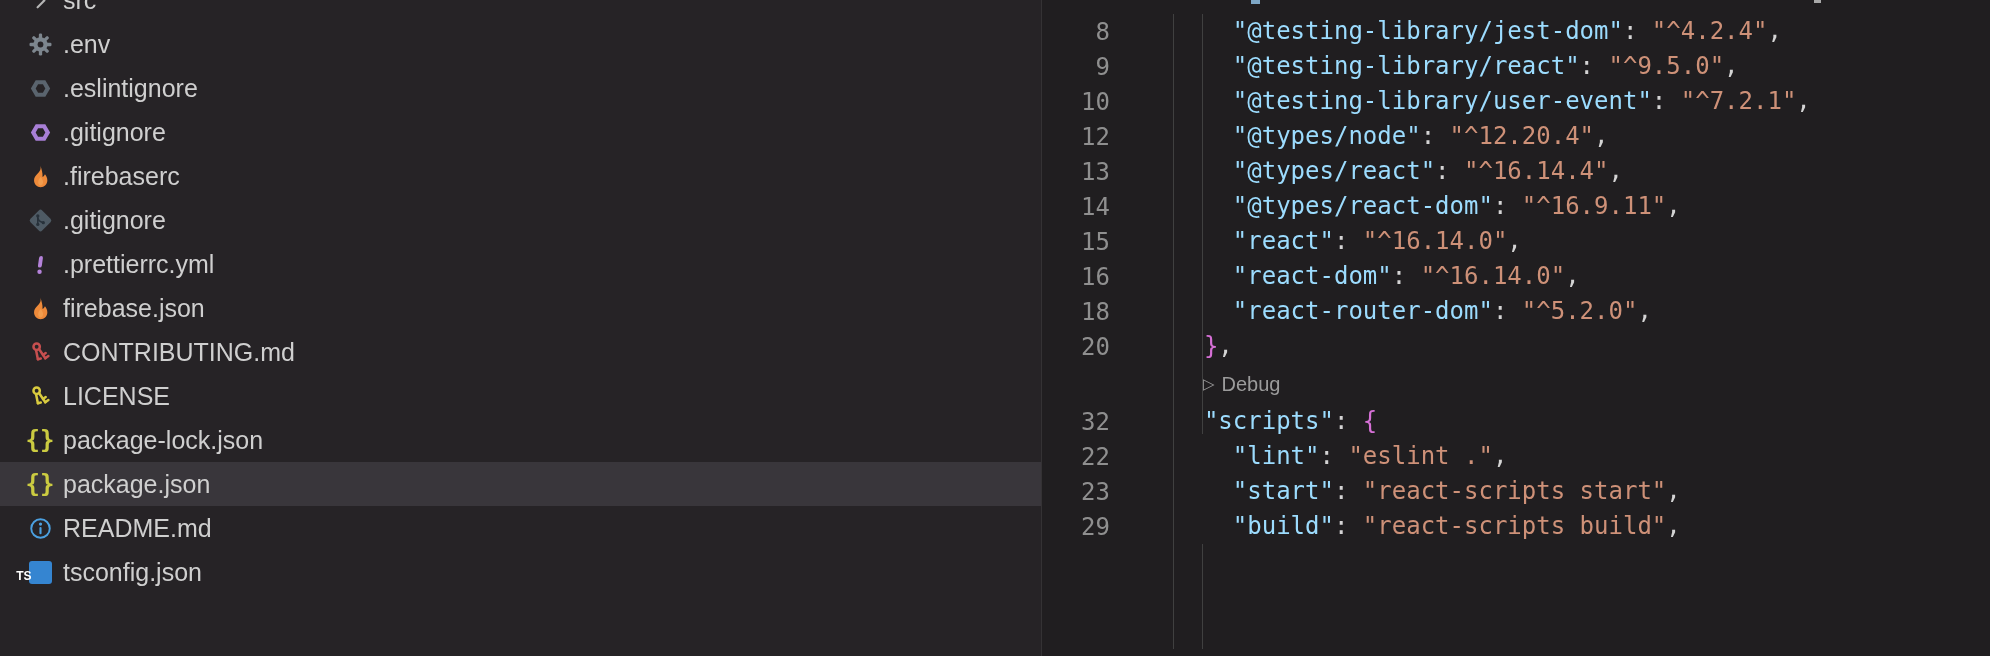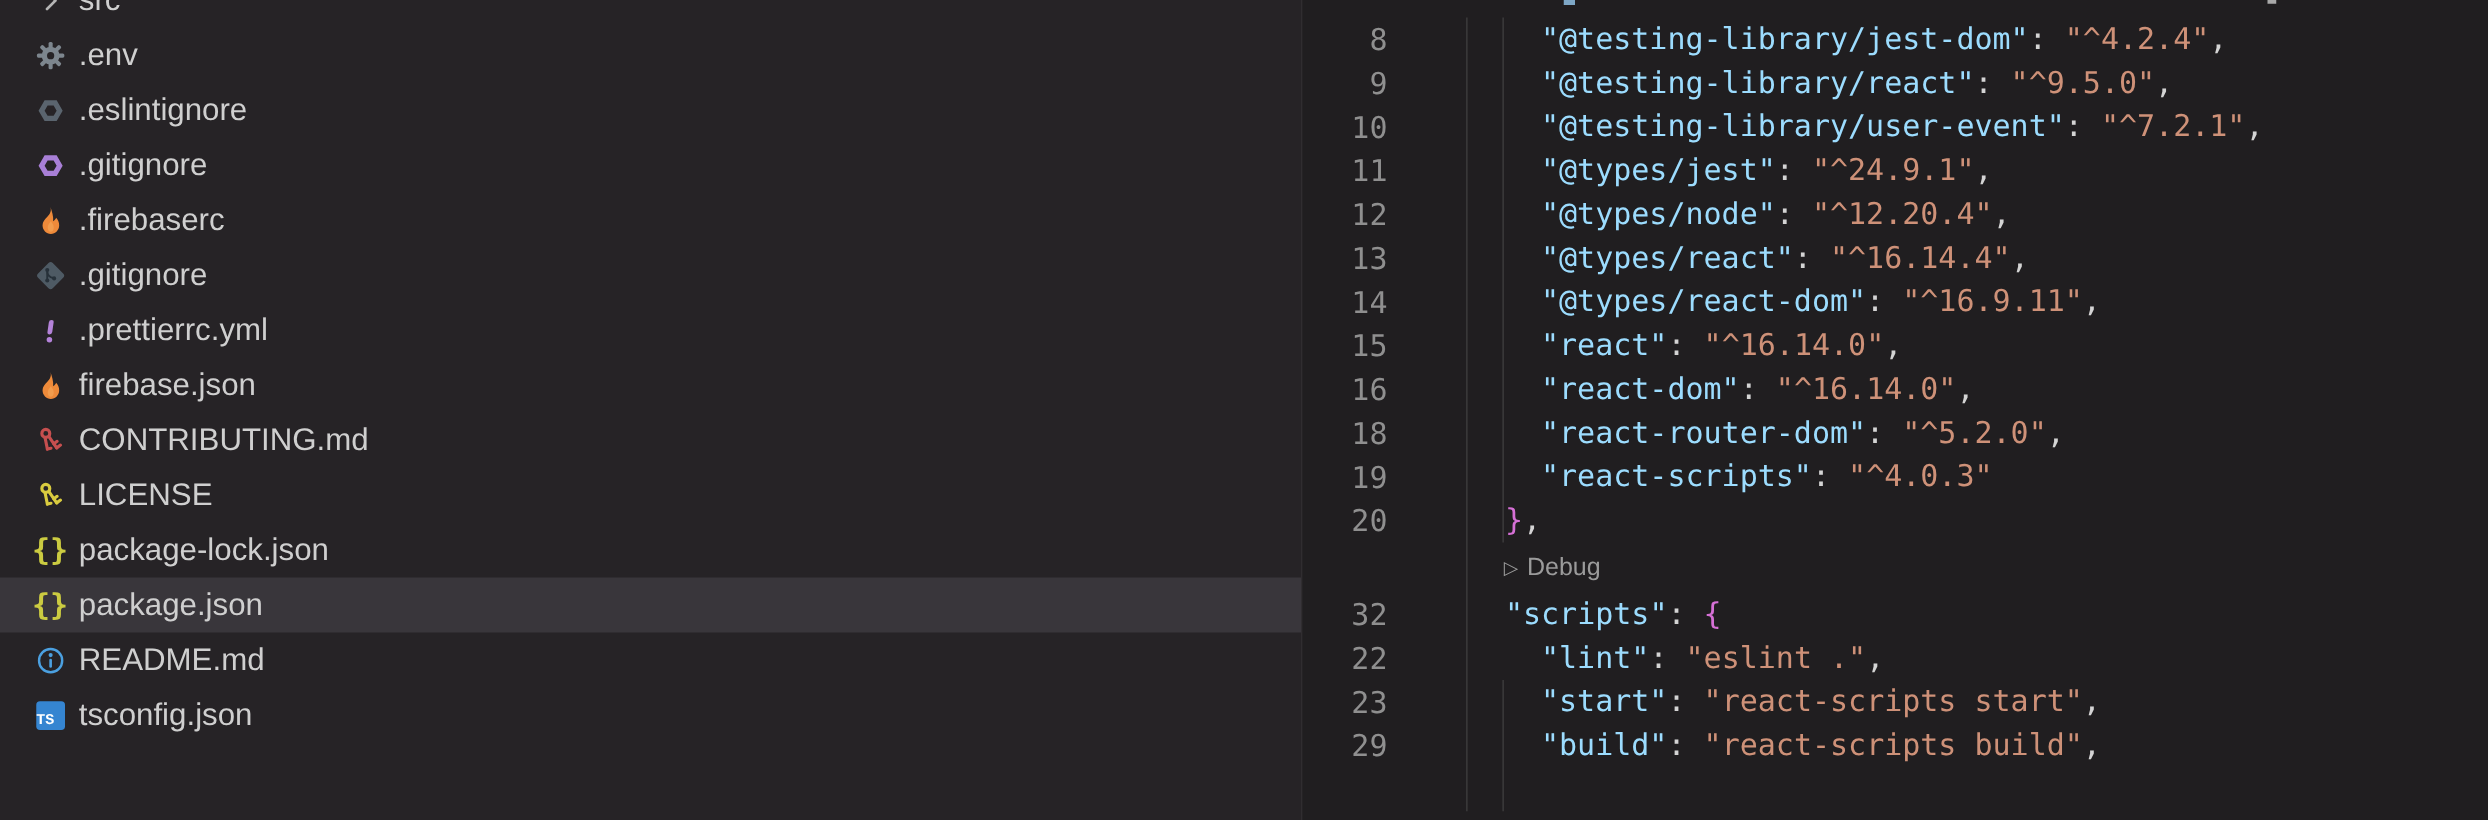--- a/index.html
+++ b/index.html
@@ -7,21 +7,21 @@
   .app{position:relative;width:1990px;height:656px;display:flex;background:var(--editor-bg,#201e20);}
 
   
   .sidebar{width:1042px;flex:none;background:var(--sidebar-bg,#262326);position:relative;overflow:hidden;border-right:1px solid #343234;box-sizing:border-box;}
   .filelist{position:absolute;top:-22px;left:0;right:0;}
   .file-row{height:44px;display:flex;align-items:center;padding-left:26px;color:var(--text,#cfcfcf);font-size:25px;cursor:pointer;}
   .file-row.selected{background:var(--row-sel,#39363b);}
   .icon-box{width:28px;height:28px;flex:none;margin-right:9px;display:flex;align-items:center;justify-content:center;}
   .icon-box svg{width:27px;height:27px;display:block;}
   .txticon{font-family:"DejaVu Sans Mono",monospace;font-weight:bold;font-size:24px;line-height:28px;}
-  .tsbadge{display:inline-flex;align-items:flex-end;justify-content:flex-end;width:23px;height:23px;border-radius:3px;background:#3585d1;color:#fff;font-size:12px;font-weight:bold;padding:0 8px 1px 0;box-sizing:border-box;font-family:Liberation Mono, monospace;}
+  .tsbadge{display:inline-flex;align-items:flex-end;justify-content:flex-end;width:23px;height:23px;border-radius:3px;background:#3585d1;color:#fff;font-size:12px;font-weight:bold;padding:0 20px 1px 0;box-sizing:border-box;font-family:Liberation Sans, sans-serif;}
   .file-label{white-space:pre;}
 
   
   .editor{flex:1;position:relative;background:var(--editor-bg,#201e20);overflow:hidden;}
   .guide{position:absolute;width:1px;background:var(--guide,#404040);}
   .fragment{position:absolute;}
   #code-rows{position:absolute;top:14px;left:0;right:0;}
   .crow{display:flex;align-items:center;height:35px;position:relative;}
   .lnum{width:78px;flex:none;text-align:right;padding-right:10px;box-sizing:border-box;color:var(--linenum,#8f8f8f);font-family:"DejaVu Sans Mono",monospace;font-size:24px;}
   .gitbar{position:absolute;left:89px;top:0;width:5px;height:35px;background:var(--git-green,#6a9a2f);}
@@ -207,24 +207,20 @@
         </div>
         <div class="crow">
           <span class="lnum">9</span>
           <span class="codetext"><span class="tok-sp">    </span><span class="tok-k">"@testing-library/react"</span><span class="tok-p">:</span><span class="tok-sp"> </span><span class="tok-v">"^9.5.0"</span><span class="tok-p">,</span></span>
         </div>
         <div class="crow">
           <span class="lnum">10</span>
           <span class="codetext"><span class="tok-sp">    </span><span class="tok-k">"@testing-library/user-event"</span><span class="tok-p">:</span><span class="tok-sp"> </span><span class="tok-v">"^7.2.1"</span><span class="tok-p">,</span></span>
         </div>
         <div class="crow">
-          <span class="lnum">11</span>
-          <span class="codetext"><span class="tok-sp">    </span><span class="tok-k">"@types/jest"</span><span class="tok-p">:</span><span class="tok-sp"> </span><span class="tok-v">"^24.9.1"</span><span class="tok-p">,</span></span>
-        </div>
-        <div class="crow">
           <span class="lnum">12</span>
           <span class="codetext"><span class="tok-sp">    </span><span class="tok-k">"@types/node"</span><span class="tok-p">:</span><span class="tok-sp"> </span><span class="tok-v">"^12.20.4"</span><span class="tok-p">,</span></span>
         </div>
         <div class="crow">
           <span class="lnum">13</span>
           <span class="codetext"><span class="tok-sp">    </span><span class="tok-k">"@types/react"</span><span class="tok-p">:</span><span class="tok-sp"> </span><span class="tok-v">"^16.14.4"</span><span class="tok-p">,</span></span>
         </div>
         <div class="crow">
           <span class="lnum">14</span>
           <span class="codetext"><span class="tok-sp">    </span><span class="tok-k">"@types/react-dom"</span><span class="tok-p">:</span><span class="tok-sp"> </span><span class="tok-v">"^16.9.11"</span><span class="tok-p">,</span></span>
@@ -233,24 +229,20 @@
           <span class="lnum">15</span>
           <span class="codetext"><span class="tok-sp">    </span><span class="tok-k">"react"</span><span class="tok-p">:</span><span class="tok-sp"> </span><span class="tok-v">"^16.14.0"</span><span class="tok-p">,</span></span>
         </div>
         <div class="crow">
           <span class="lnum">16</span>
           <span class="codetext"><span class="tok-sp">    </span><span class="tok-k">"react-dom"</span><span class="tok-p">:</span><span class="tok-sp"> </span><span class="tok-v">"^16.14.0"</span><span class="tok-p">,</span></span>
         </div>
         <div class="crow">
           <span class="lnum">18</span>
           <span class="codetext"><span class="tok-sp">    </span><span class="tok-k">"react-router-dom"</span><span class="tok-p">:</span><span class="tok-sp"> </span><span class="tok-v">"^5.2.0"</span><span class="tok-p">,</span></span>
-        </div>
-        <div class="crow">
-          <span class="lnum">19</span>
-          <span class="codetext"><span class="tok-sp">    </span><span class="tok-k">"react-scripts"</span><span class="tok-p">:</span><span class="tok-sp"> </span><span class="tok-v">"^4.0.3"</span></span>
         </div>
         <div class="crow">
           <span class="lnum">20</span>
           <span class="codetext"><span class="tok-sp">  </span><span class="tok-b">}</span><span class="tok-p">,</span></span>
         </div>
         <div class="lens-row">
           <span class="lens">
             <span class="lens-tri">▷</span>
             <span>Debug</span>
           </span>

